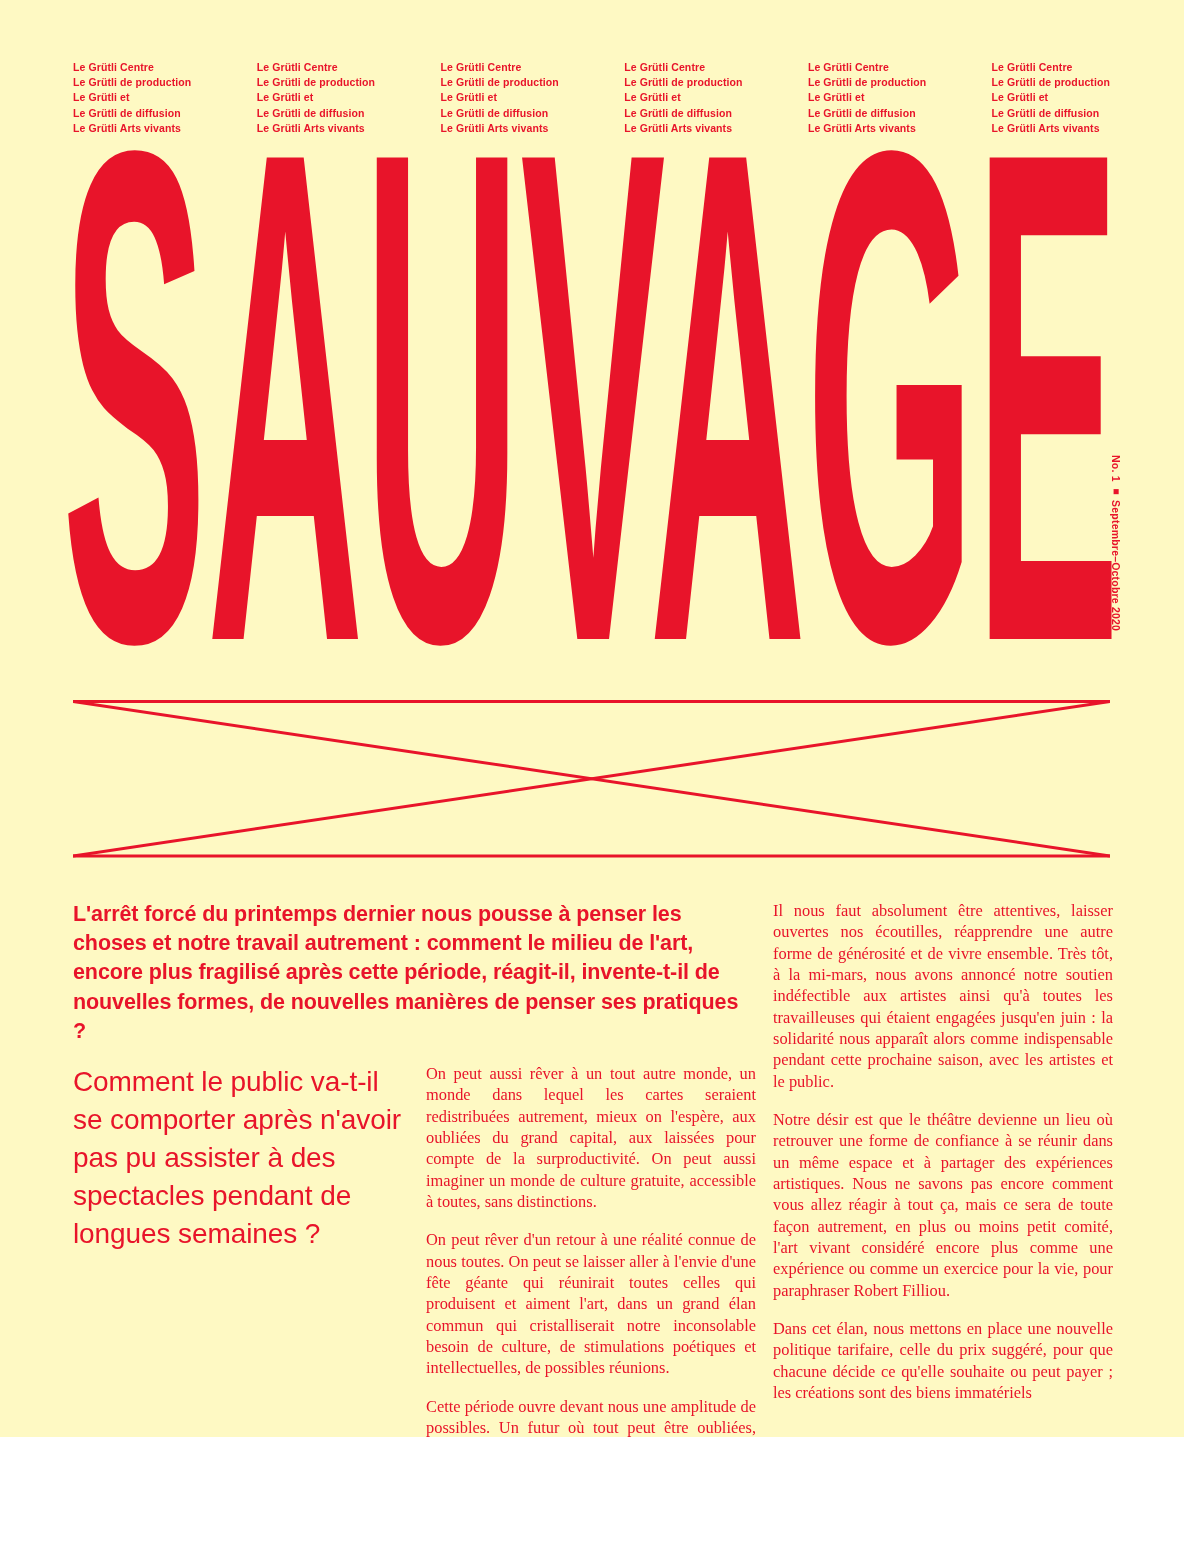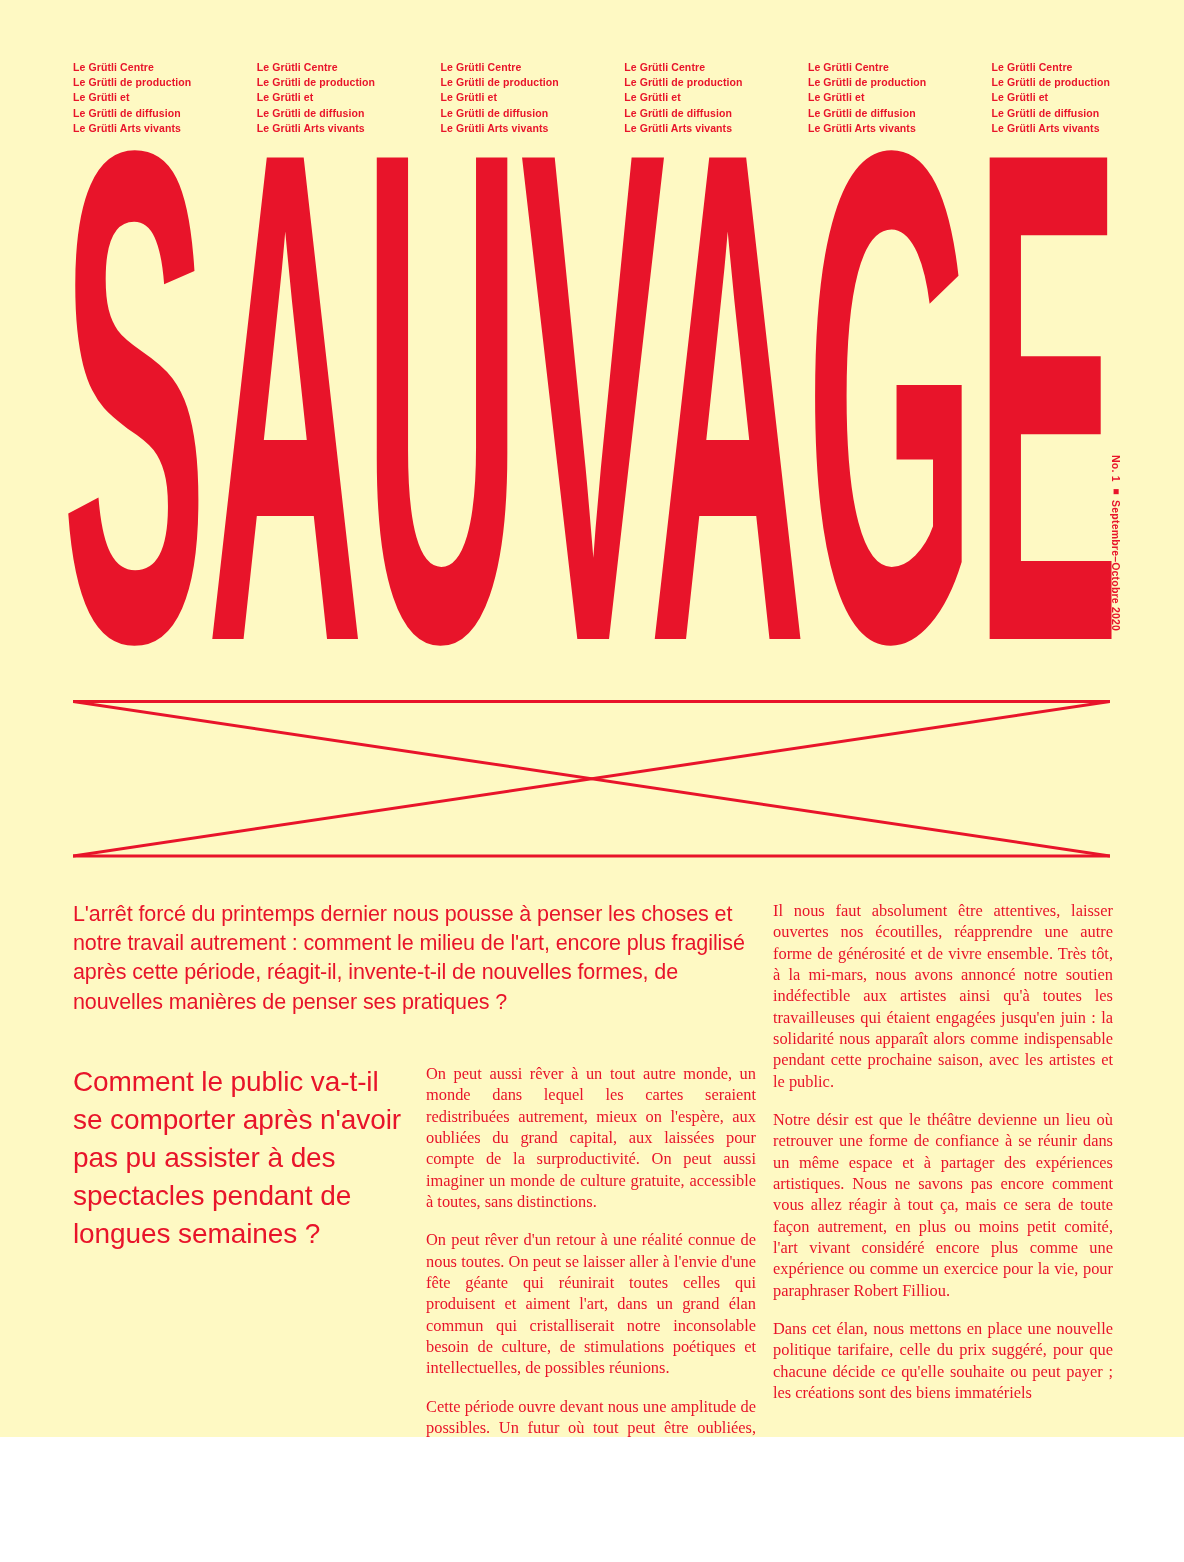--- a/index.html
+++ b/index.html
@@ -90,21 +90,21 @@
     height: 600px;
   }
 
   .lead {
     position: absolute;
     left: 0px;
     top: 0px;
     width: 680px;
     font-size: 21.5px;
     line-height: 1.36;
-    font-weight: normal;
+    font-weight: bold;
     color: #e8142a;
     letter-spacing: -0.1px;
   }
 
   .questions {
     position: absolute;
     left: 0px;
     top: 163px;
     width: 330px;
     font-size: 28px;

